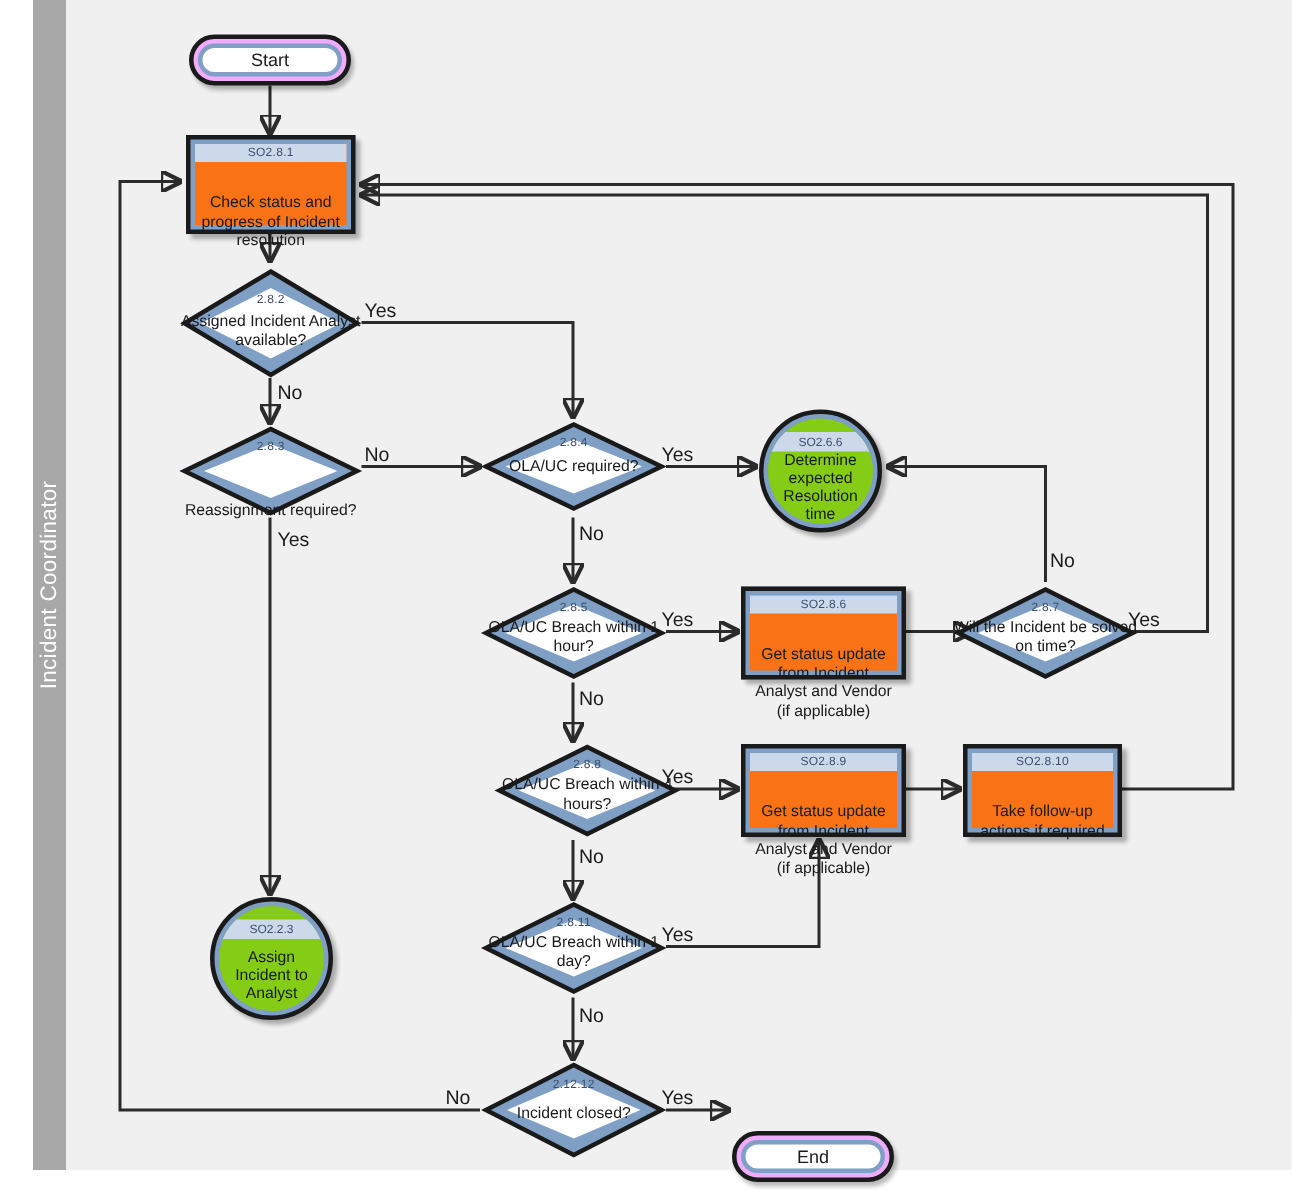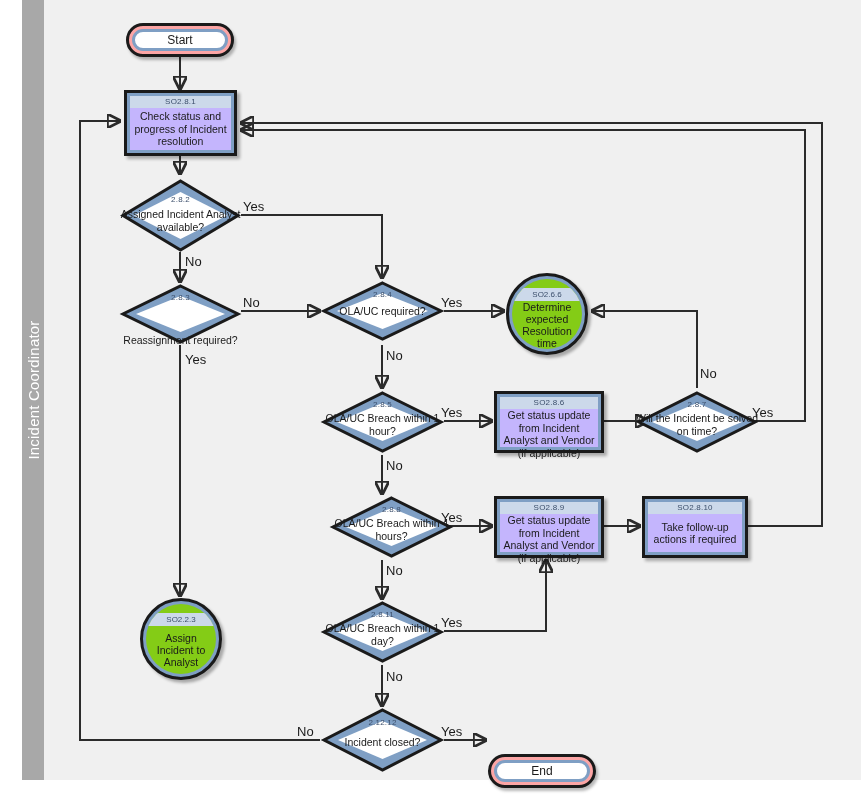--- a/index.html
+++ b/index.html
@@ -28,52 +28,52 @@
     background:#f0f0f0;
   }
 
   
   .node{position:absolute;box-sizing:border-box;}
 
   
   .term{
     border:3px solid #1a1a1a;
     border-radius:999px;
-    background:#fca5a5;
+    background:#f0abfc;
     box-shadow:2px 3px 3px rgba(0,0,0,.28);
     display:flex;align-items:center;justify-content:center;
   }
   .term .inner{
     position:absolute;left:3px;top:3px;right:3px;bottom:3px;
     border:3px solid #7f9fc4;border-radius:999px;background:#ffffff;
   }
   .term .lbl{position:relative;z-index:2;font-size:12px;color:#1a1a1a;}
 
   
   .proc{
     border:3px solid #1a1a1a;
     background:#7f9fc4;
     box-shadow:3px 3px 3px rgba(0,0,0,.30);
     padding:3px;
   }
   .proc .body{
     width:100%;height:100%;
-    background:#c4b5fd;
+    background:#f97316;
     display:flex;flex-direction:column;align-items:stretch;
     box-sizing:border-box;
   }
   .proc .tag{
     background:#ccd9ea;color:#3c4f6b;
     font-size:8px;text-align:center;line-height:12px;height:12px;
     letter-spacing:.2px;
   }
   .proc .txt{
     flex:1;display:flex;align-items:center;justify-content:center;
     text-align:center;font-size:10.5px;color:#1a1a1a;line-height:12.5px;
-    padding:0 3px;box-sizing:border-box;
+    padding:0 3px;box-sizing:border-box;margin-top:21px;
   }
 
   
   .circ{
     border-radius:50%;
     border:3px solid #1a1a1a;
     background:#7f9fc4;
     box-shadow:3px 3px 3px rgba(0,0,0,.30);
     padding:3px;
     box-sizing:border-box;

